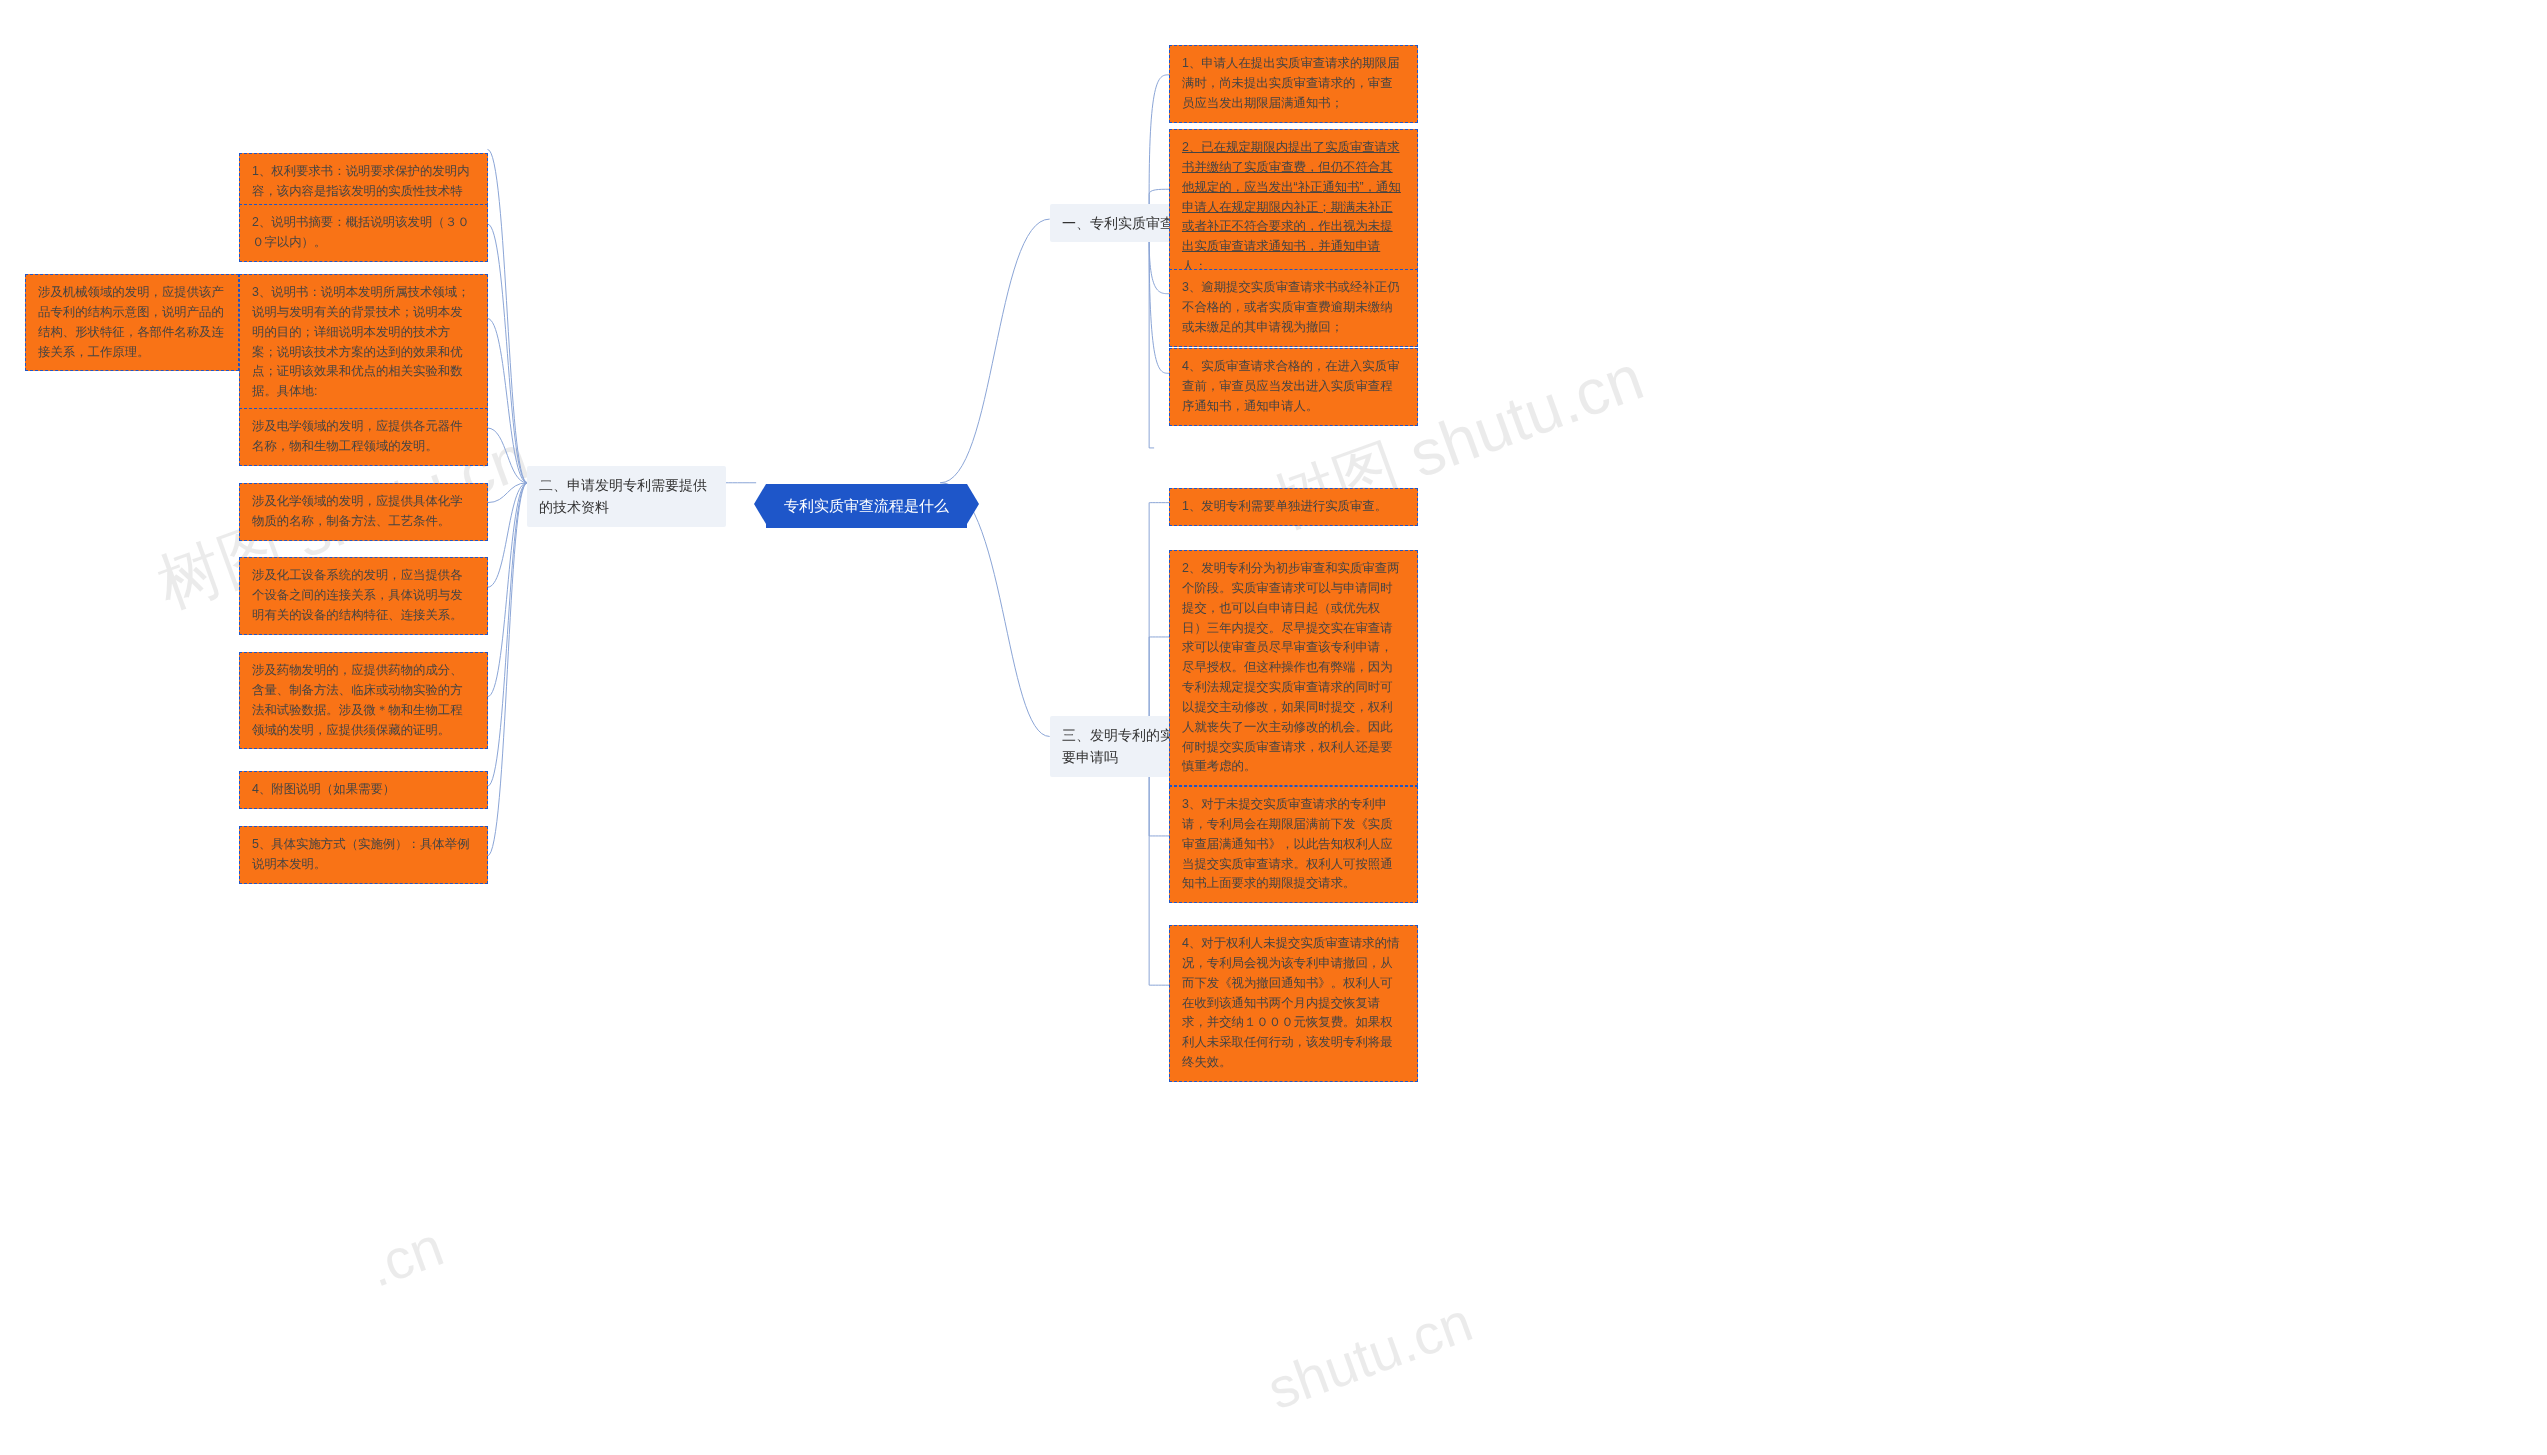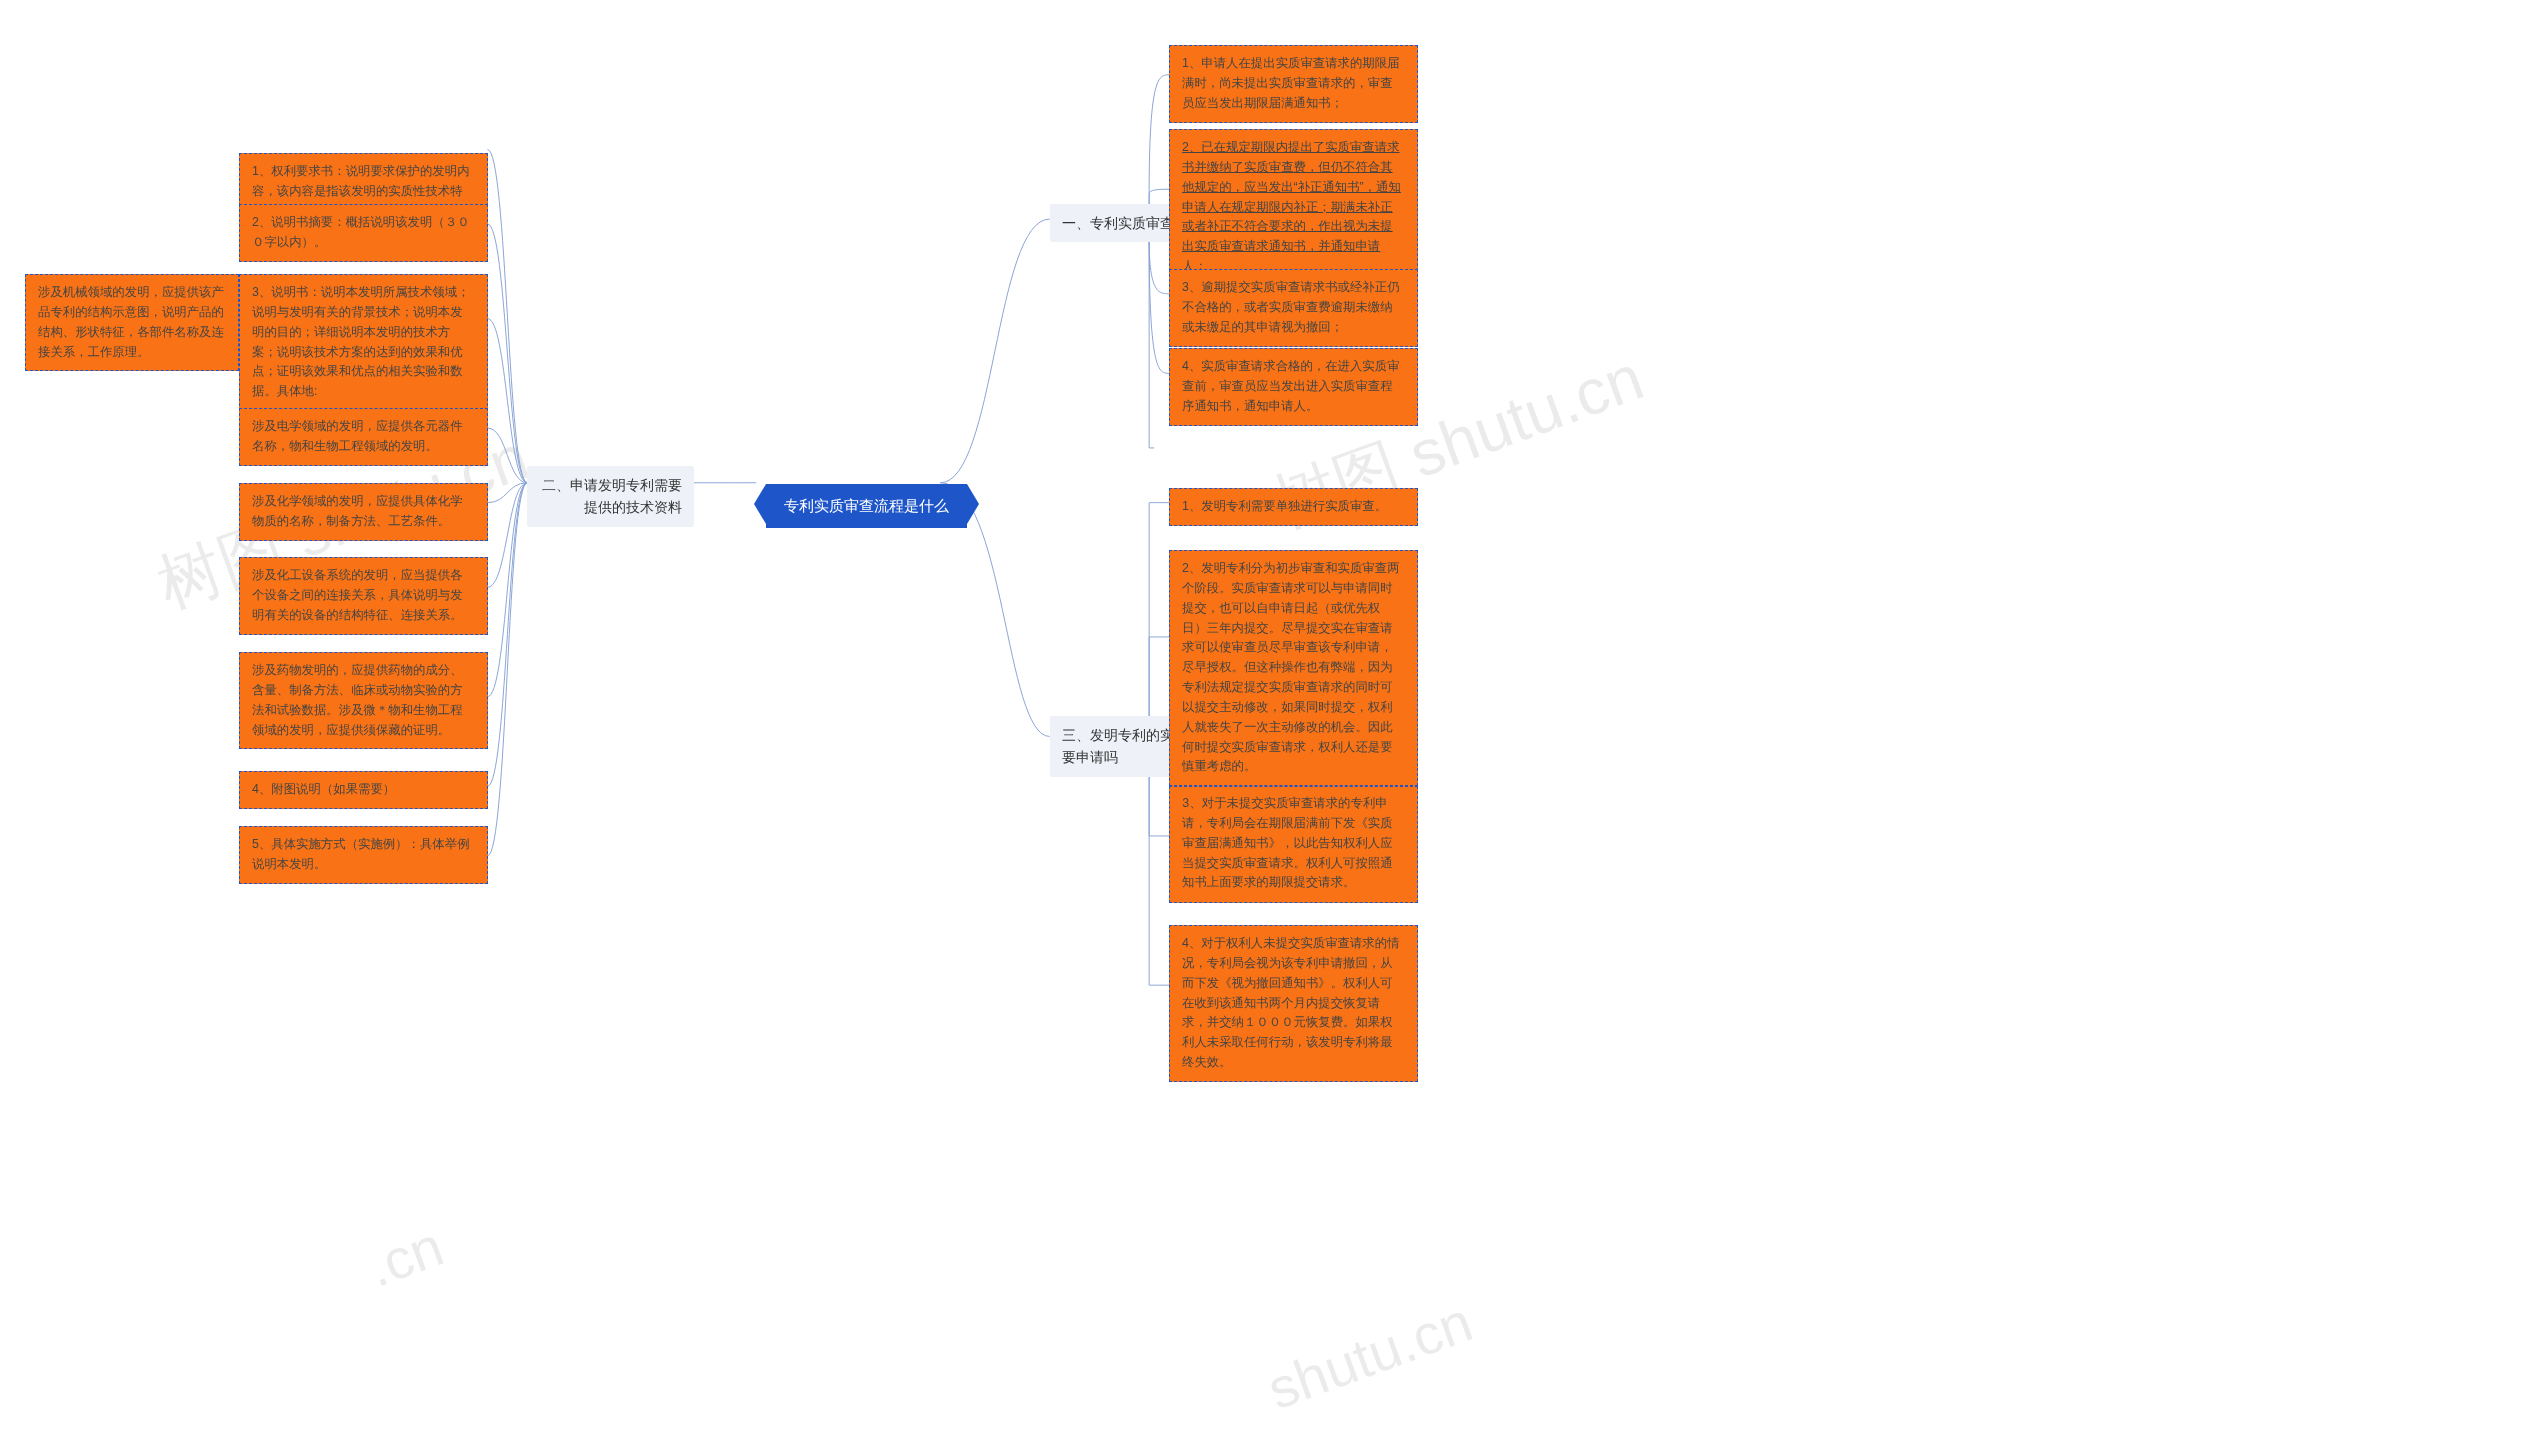--- a/index.html
+++ b/index.html
@@ -124,24 +124,24 @@
 <div class="node leaf" style="left:1169px; top:45px;"><span>1、申请人在提出实质审查请求的期限届满时，尚未提出实质审查请求的，审查员应当发出期限届满通知书；</span></div>
 <div class="node leaf" style="left:1169px; top:129px;text-decoration:underline;"><span>2、已在规定期限内提出了实质审查请求书并缴纳了实质审查费，但仍不符合其他规定的，应当发出“补正通知书”，通知申请人在规定期限内补正；期满未补正或者补正不符合要求的，作出视为未提出实质审查请求通知书，并通知申请人；</span></div>
 <div class="node leaf" style="left:1169px; top:269px;"><span>3、逾期提交实质审查请求书或经补正仍不合格的，或者实质审查费逾期未缴纳或未缴足的其申请视为撤回；</span></div>
 <div class="node leaf" style="left:1169px; top:348px;"><span>4、实质审查请求合格的，在进入实质审查前，审查员应当发出进入实质审查程序通知书，通知申请人。</span></div>
 
 <div class="node branch" style="left:1050px; top:716px;">
   <span>三、发明专利的实质审查还需要申请吗</span>
 </div>
 <div class="node leaf" style="left:1169px; top:488px;"><span>1、发明专利需要单独进行实质审查。</span></div>
 <div class="node leaf" style="left:1169px; top:537px;margin-top:13px;"><span>2、发明专利分为初步审查和实质审查两个阶段。实质审查请求可以与申请同时提交，也可以自申请日起（或优先权日）三年内提交。尽早提交实在审查请求可以使审查员尽早审查该专利申请，尽早授权。但这种操作也有弊端，因为专利法规定提交实质审查请求的同时可以提交主动修改，如果同时提交，权利人就丧失了一次主动修改的机会。因此何时提交实质审查请求，权利人还是要慎重考虑的。</span></div>
-<div class="node leaf" style="left:1169px; top:786px;font-family:Liberation Mono, monospace;"><span>3、对于未提交实质审查请求的专利申请，专利局会在期限届满前下发《实质审查届满通知书》，以此告知权利人应当提交实质审查请求。权利人可按照通知书上面要求的期限提交请求。</span></div>
+<div class="node leaf" style="left:1169px; top:786px;"><span>3、对于未提交实质审查请求的专利申请，专利局会在期限届满前下发《实质审查届满通知书》，以此告知权利人应当提交实质审查请求。权利人可按照通知书上面要求的期限提交请求。</span></div>
 <div class="node leaf" style="left:1169px; top:925px;"><span>4、对于权利人未提交实质审查请求的情况，专利局会视为该专利申请撤回，从而下发《视为撤回通知书》。权利人可在收到该通知书两个月内提交恢复请求，并交纳１０００元恢复费。如果权利人未采取任何行动，该发明专利将最终失效。</span></div>
 
-<div class="node branch" style="left:527px; top:466px; width:167px;text-align:right;">
+<div class="node branch" style="left:527px; top:466px; width:199px;">
   <span>二、申请发明专利需要提供的技术资料</span>
 </div>
 <div class="node leaf" style="left:239px; top:124px;margin-top:29px;"><span>1、权利要求书：说明要求保护的发明内容，该内容是指该发明的实质性技术特征。</span></div>
 <div class="node leaf" style="left:239px; top:204px;"><span>2、说明书摘要：概括说明该发明（３００字以内）。</span></div>
 <div class="node leaf" style="left:239px; top:274px;"><span>3、说明书：说明本发明所属技术领域；说明与发明有关的背景技术；说明本发明的目的；详细说明本发明的技术方案；说明该技术方案的达到的效果和优点；证明该效果和优点的相关实验和数据。具体地:</span></div>
 <div class="node leaf" style="left:239px; top:408px;"><span>涉及电学领域的发明，应提供各元器件名称，物和生物工程领域的发明。</span></div>
 <div class="node leaf" style="left:239px; top:483px;"><span>涉及化学领域的发明，应提供具体化学物质的名称，制备方法、工艺条件。</span></div>
 <div class="node leaf" style="left:239px; top:557px;"><span>涉及化工设备系统的发明，应当提供各个设备之间的连接关系，具体说明与发明有关的设备的结构特征、连接关系。</span></div>
 <div class="node leaf" style="left:239px; top:652px;"><span>涉及药物发明的，应提供药物的成分、含量、制备方法、临床或动物实验的方法和试验数据。涉及微＊物和生物工程领域的发明，应提供须保藏的证明。</span></div>
 <div class="node leaf" style="left:239px; top:771px;"><span>4、附图说明（如果需要）</span></div>

